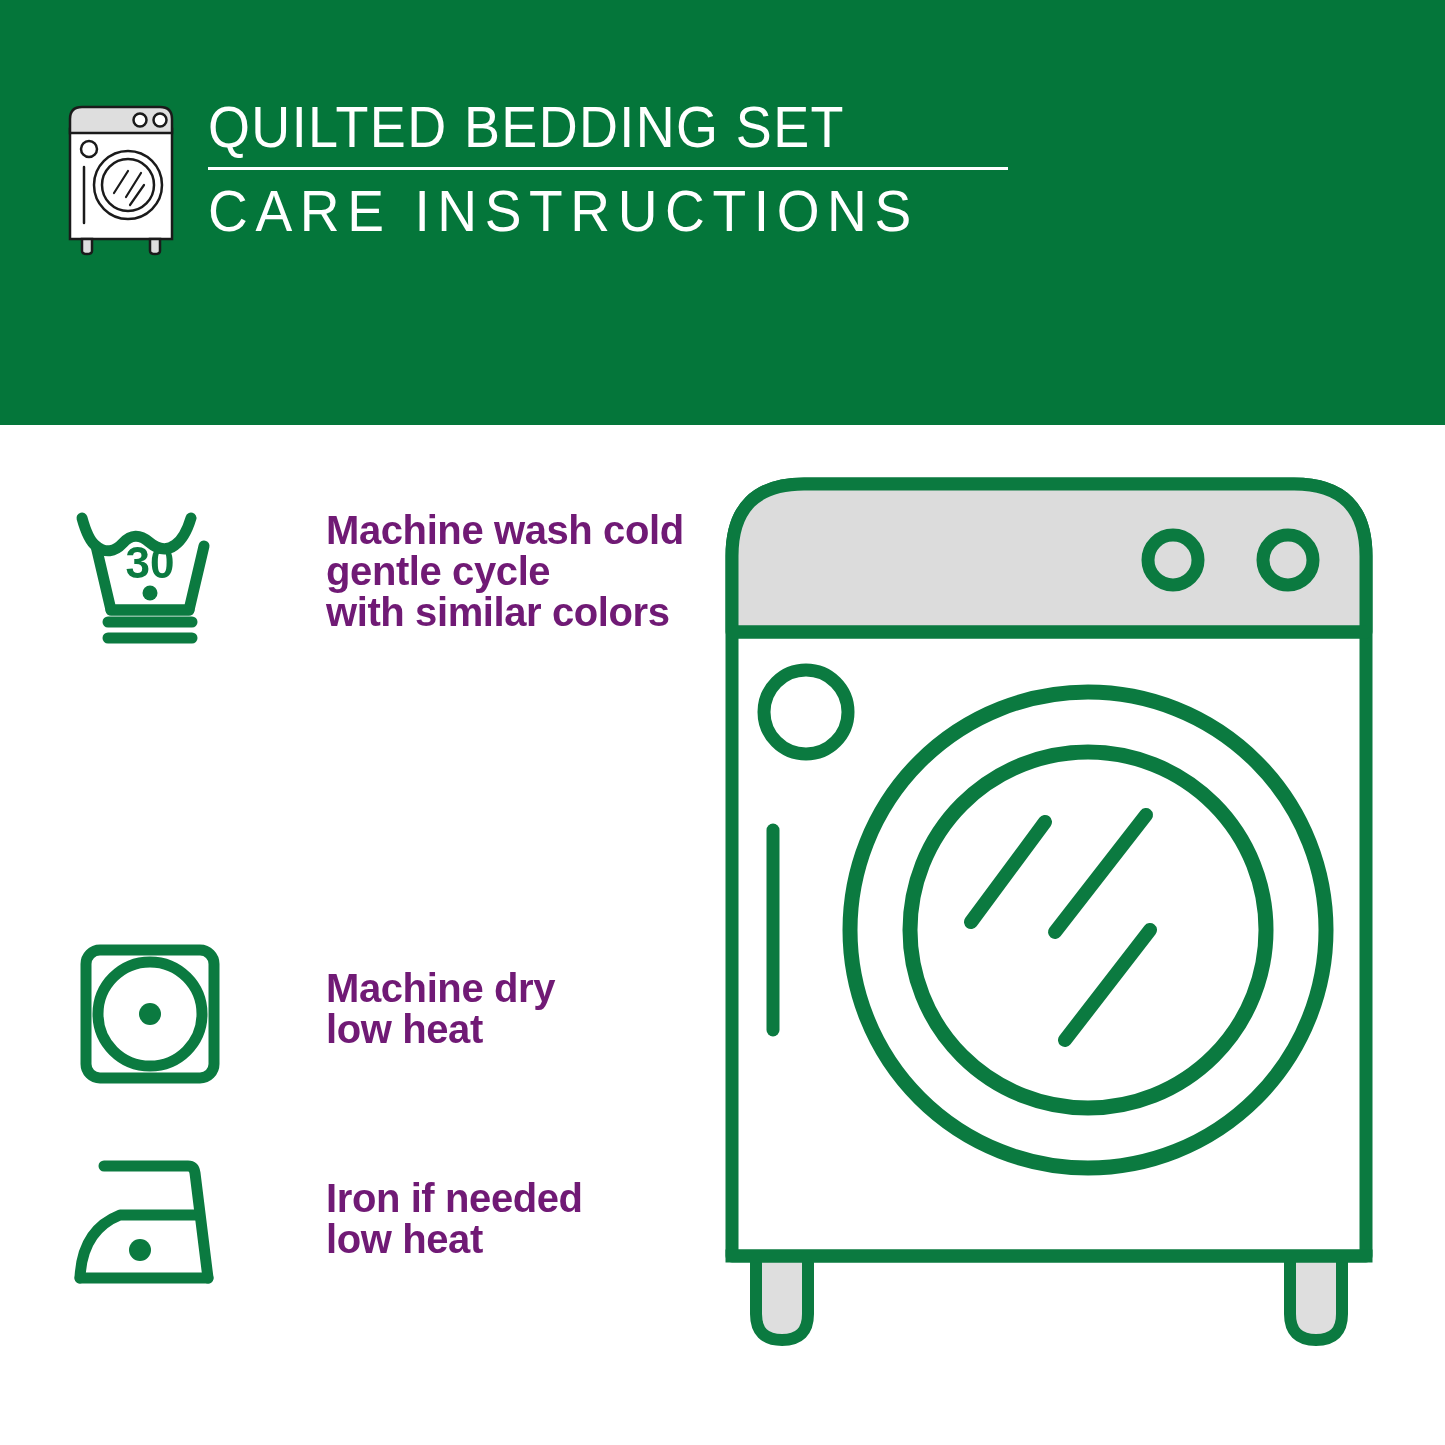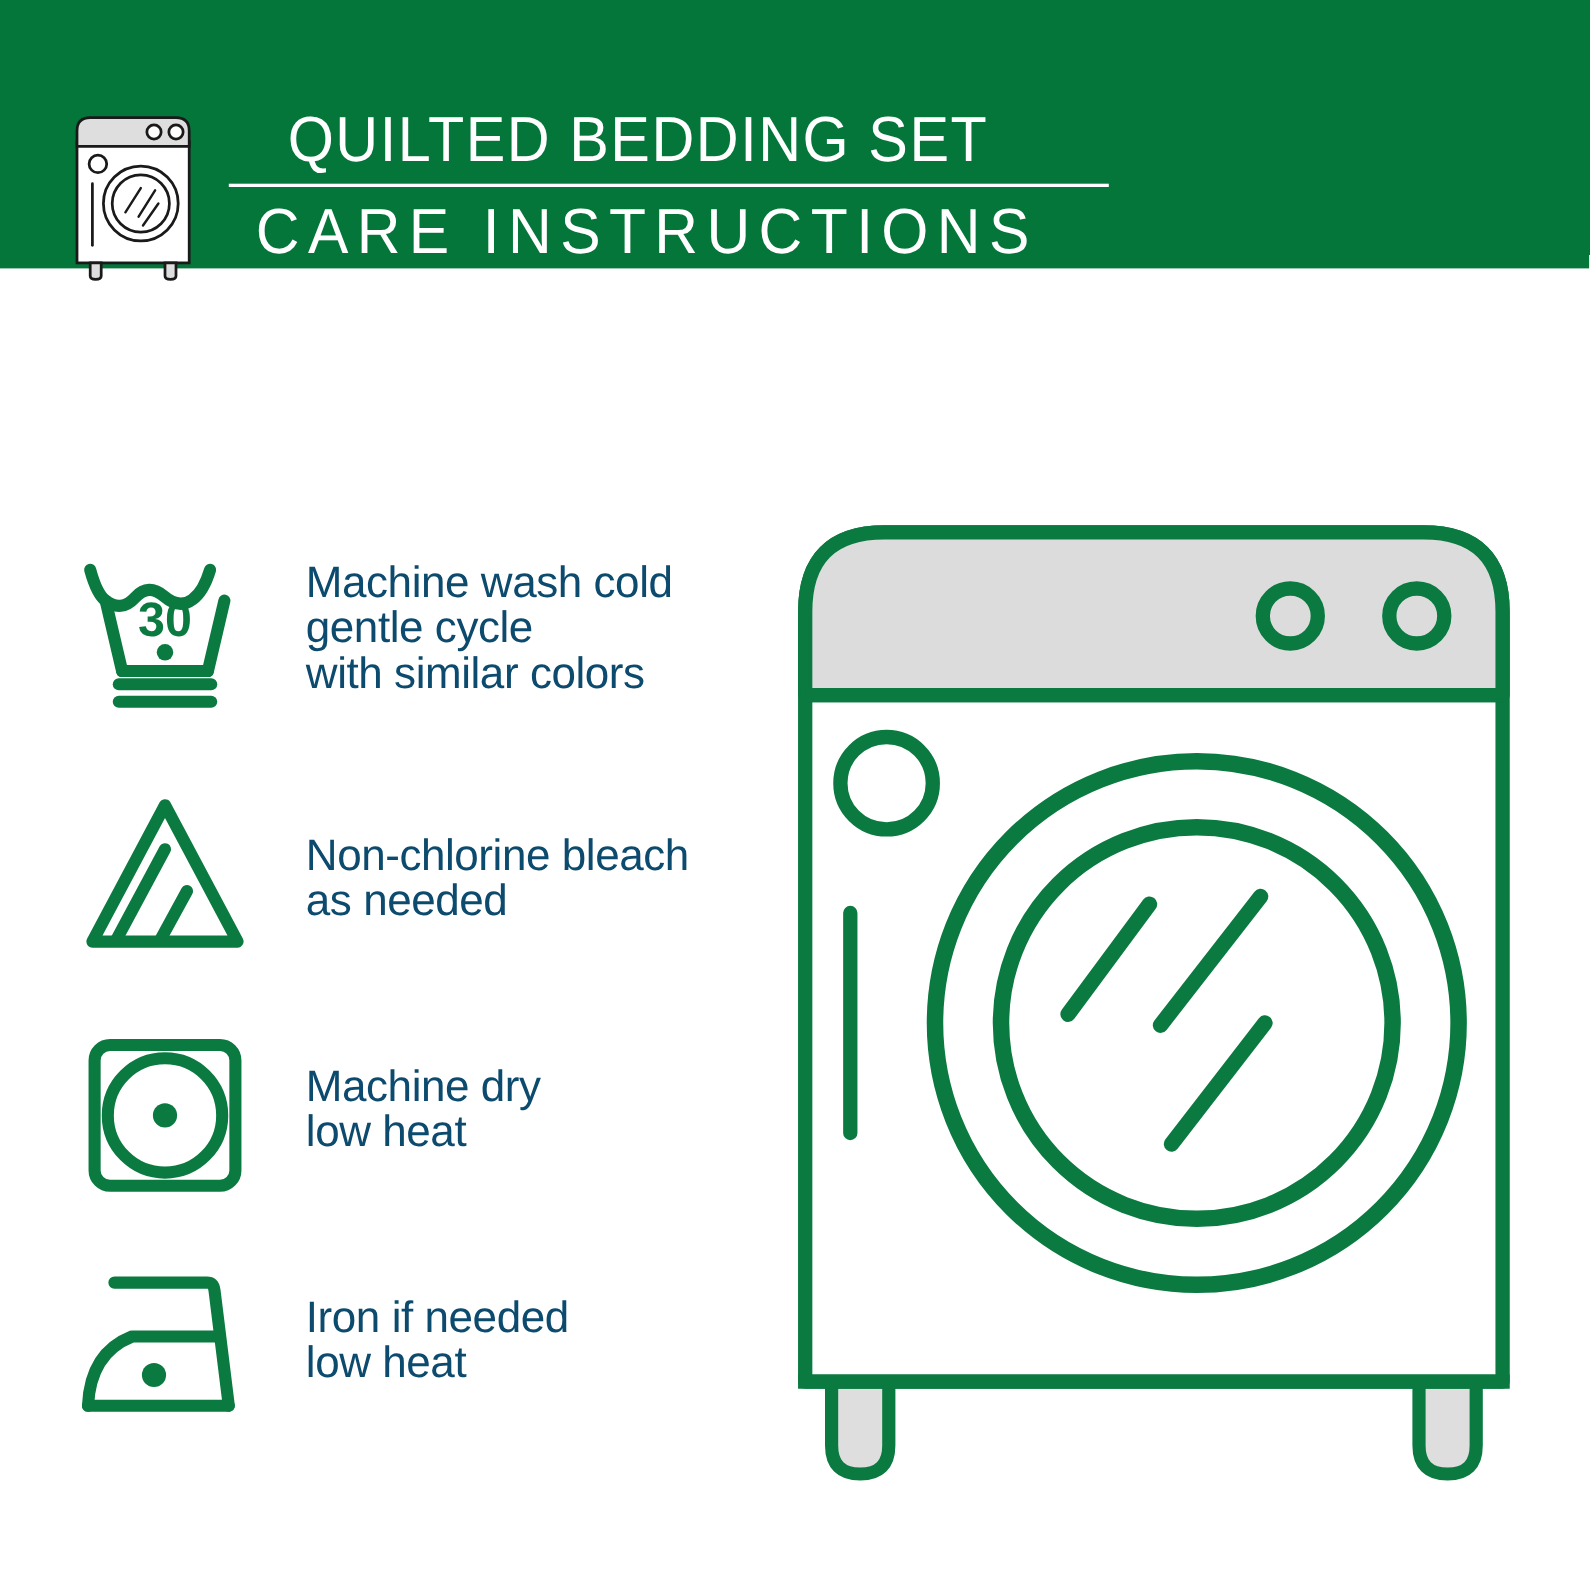--- a/index.html
+++ b/index.html
@@ -18,23 +18,22 @@
     background: #ffffff;
     overflow: hidden;
   }
 
   
   .header-band {
     position: absolute;
     left: 0;
     top: 0;
     width: 1445px;
-    height: 244px;
+    height: 425px;
     background: #04763a;
-    text-align: center;
   }
   .header-inner {
     position: absolute;
     left: 62px;
     top: 95px;
     display: flex;
     align-items: flex-start;
   }
   .header-logo {
     width: 118px;
@@ -96,25 +95,25 @@
 
   .care-symbol {
     flex: 0 0 auto;
     width: 160px;
     height: 150px;
     display: flex;
     align-items: flex-start;
     justify-content: center;
   }
   .care-text {
-    margin-left: 48px;
-    color: #0c4a6e;
+    margin-left: 96px;
+    color: #701a75;
     font-size: 40px;
     line-height: 41px;
-    font-weight: 400;
+    font-weight: 700;
     letter-spacing: -0.4px;
     padding-top: 10px;
   }
   .care-text .ln { display: block; white-space: nowrap; }
 
   .care-row.r1 .care-text { padding-top: 38px; }
   .care-row.r2 .care-text { padding-top: 28px; }
   .care-row.r3 .care-text { padding-top: 28px; }
 
   
@@ -186,35 +185,20 @@
           <circle cx="80" cy="93" r="7.5" fill="#0b7a40"></circle>
         </svg>
       </span>
       <div class="care-text">
         <span class="ln">Machine wash cold</span>
         <span class="ln">gentle cycle</span>
         <span class="ln">with similar colors</span>
       </div>
     </div>
 
-    <div class="care-row r1">
-      <span class="care-symbol">
-        <svg viewBox="0 0 160 150" width="160" height="150" aria-hidden="true">
-          <g fill="none" stroke="#0b7a40" stroke-width="11" stroke-linecap="round" stroke-linejoin="round">
-            <path d="M80 12 L146 136 L14 136 Z"></path>
-            <line x1="80" y1="52" x2="36" y2="134"></line>
-            <line x1="100" y1="90" x2="76" y2="134"></line>
-          </g>
-        </svg>
-      </span>
-      <div class="care-text">
-        <span class="ln">Non-chlorine bleach</span>
-        <span class="ln">as needed</span>
-      </div>
-    </div>
 
     <div class="care-row r2">
       <span class="care-symbol">
         <svg viewBox="0 0 160 150" width="160" height="150" aria-hidden="true">
           <rect x="16" y="10" width="128" height="128" rx="14" ry="14" fill="none" stroke="#0b7a40" stroke-width="11"></rect>
           <circle cx="80" cy="74" r="52" fill="none" stroke="#0b7a40" stroke-width="11"></circle>
           <circle cx="80" cy="74" r="11" fill="#0b7a40"></circle>
         </svg>
       </span>
       <div class="care-text">

